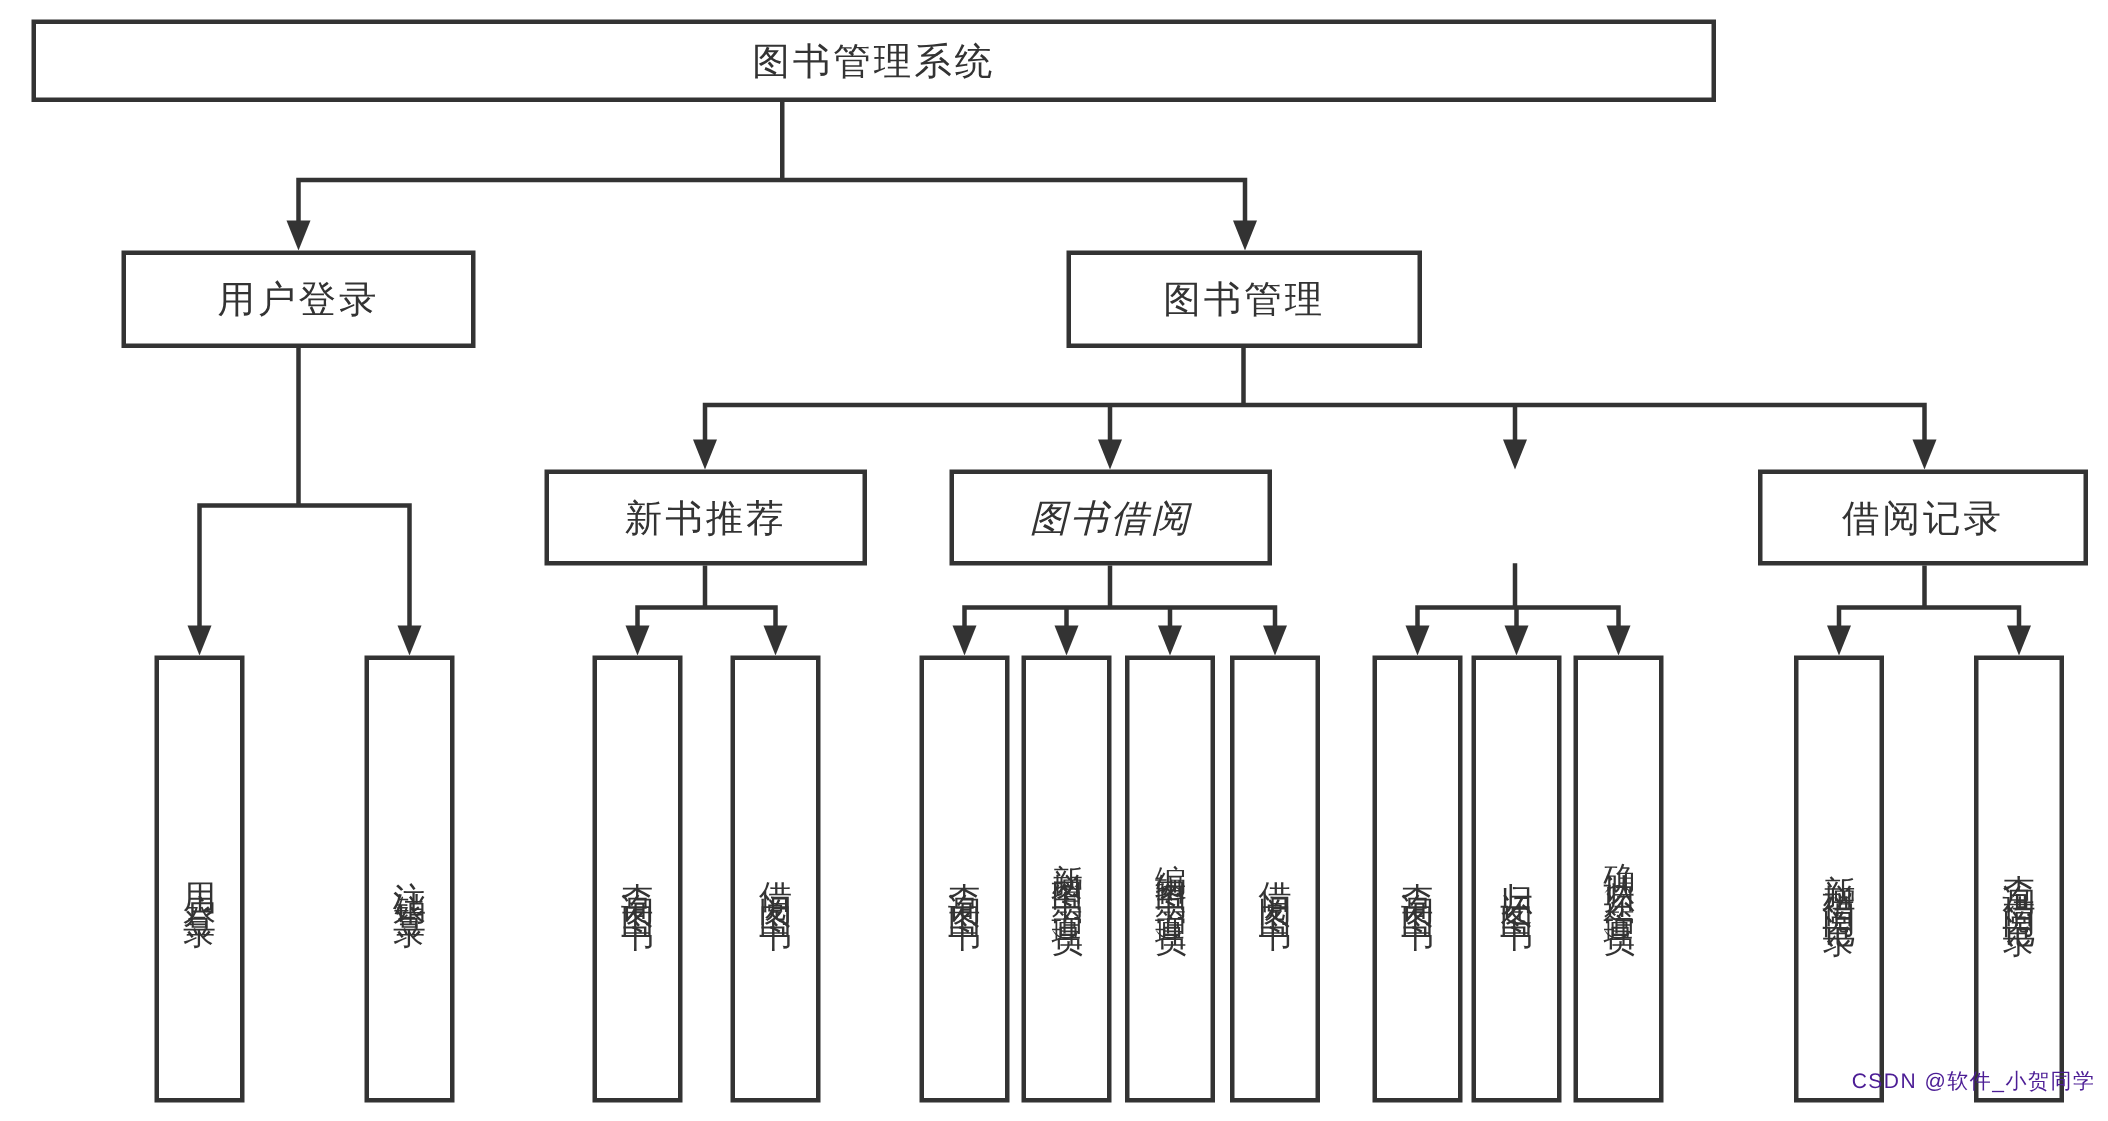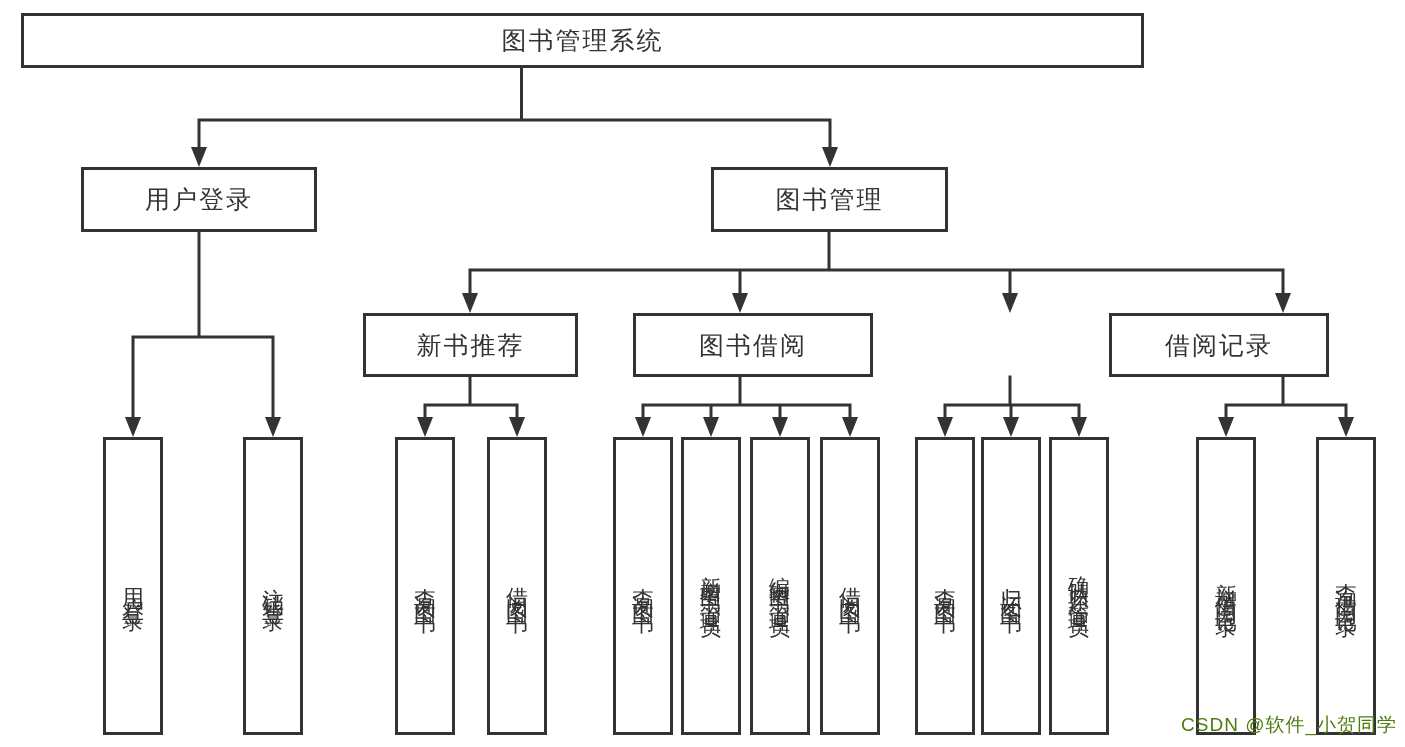--- a/index.html
+++ b/index.html
@@ -58,22 +58,22 @@
     font-size: 22px;
     line-height: 1;
     letter-spacing: 8px;
     color: #333333;
     white-space: nowrap;
   }
   .watermark {
     position: absolute;
     right: 8px;
     top: 712px;
-    font-size: 19px;
-    color: #4d7c0f;
+    font-size: 14px;
+    color: #4c1d95;
     letter-spacing: 1px;
     white-space: nowrap;
   }
 </style>
 </head>
 <body>
 
 <div class="canvas">
 
   <svg class="connectors" width="1405" height="747" viewBox="0 0 1405 747" xmlns="http://www.w3.org/2000/svg">
@@ -116,24 +116,24 @@
   <div class="node" style="left:81px; top:167px; width:236px; height:65px;">
     <span class="lbl">用户登录</span>
   </div>
   <div class="node" style="left:711px; top:167px; width:237px; height:65px;font-family:Liberation Serif, serif;">
     <span class="lbl">图书管理</span>
   </div>
 
   <div class="node" style="left:363px; top:313px; width:215px; height:64px;">
     <span class="lbl">新书推荐</span>
   </div>
-  <div class="node" style="left:633px; top:313px; width:240px; height:64px;">
+  <div class="node" style="left:633px; top:313px; width:215px; height:64px;font-style:italic;">
     <span class="lbl">图书借阅</span>
   </div>
-  <div class="node" style="left:1109px; top:313px; width:220px; height:64px;">
+  <div class="node" style="left:1172px; top:313px; width:220px; height:64px;">
     <span class="lbl">借阅记录</span>
   </div>
 
   <div class="vnode" style="left:103px;">
     <span class="vlbl">用户登录</span>
   </div>
   <div class="vnode" style="left:243px;">
     <span class="vlbl">注销登录</span>
   </div>
 

